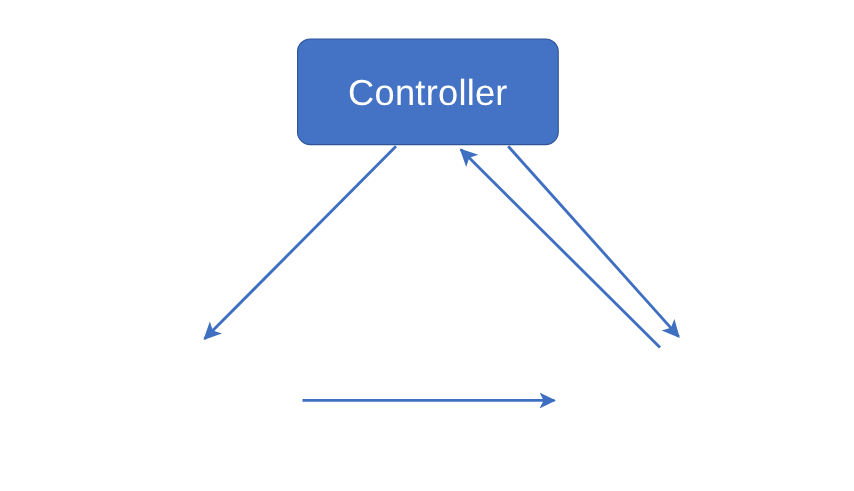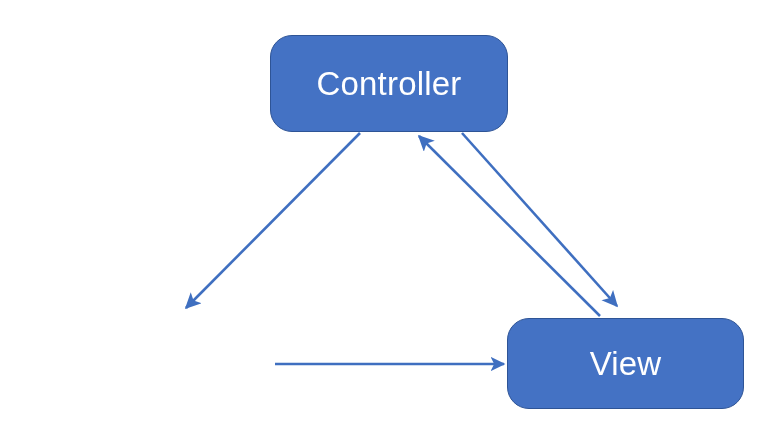--- a/index.html
+++ b/index.html
@@ -26,21 +26,21 @@
     height: 446px;
   }
   .node {
     position: absolute;
     box-sizing: border-box;
     display: flex;
     align-items: center;
     justify-content: center;
     background: #4472C4;
     border: 1px solid #2E5496;
-    border-radius: 22px;
+    border-radius: 12px;
     color: #FFFFFF;
     font-size: 33px;
     font-weight: 400;
     letter-spacing: 0.2px;
     line-height: 1;
     z-index: 2;
   }
   .node-label {
     pointer-events: none;
     white-space: nowrap;
@@ -83,17 +83,14 @@
     <line x1="462" y1="133" x2="617" y2="306" stroke="#3F6FC0" stroke-width="2.6" marker-end="url(#arrowhead)"></line>
 
     <line x1="275" y1="364" x2="504" y2="364" stroke="#3F6FC0" stroke-width="2.4" marker-end="url(#arrowhead)"></line>
   </svg>
 
   <div class="node" id="node-controller">
     <span class="node-label">Controller</span>
   </div>
 
 
-  <div class="node" id="node-view">
-    <span class="node-label">View</span>
-  </div>
 
 </div>
 
 </body></html>

